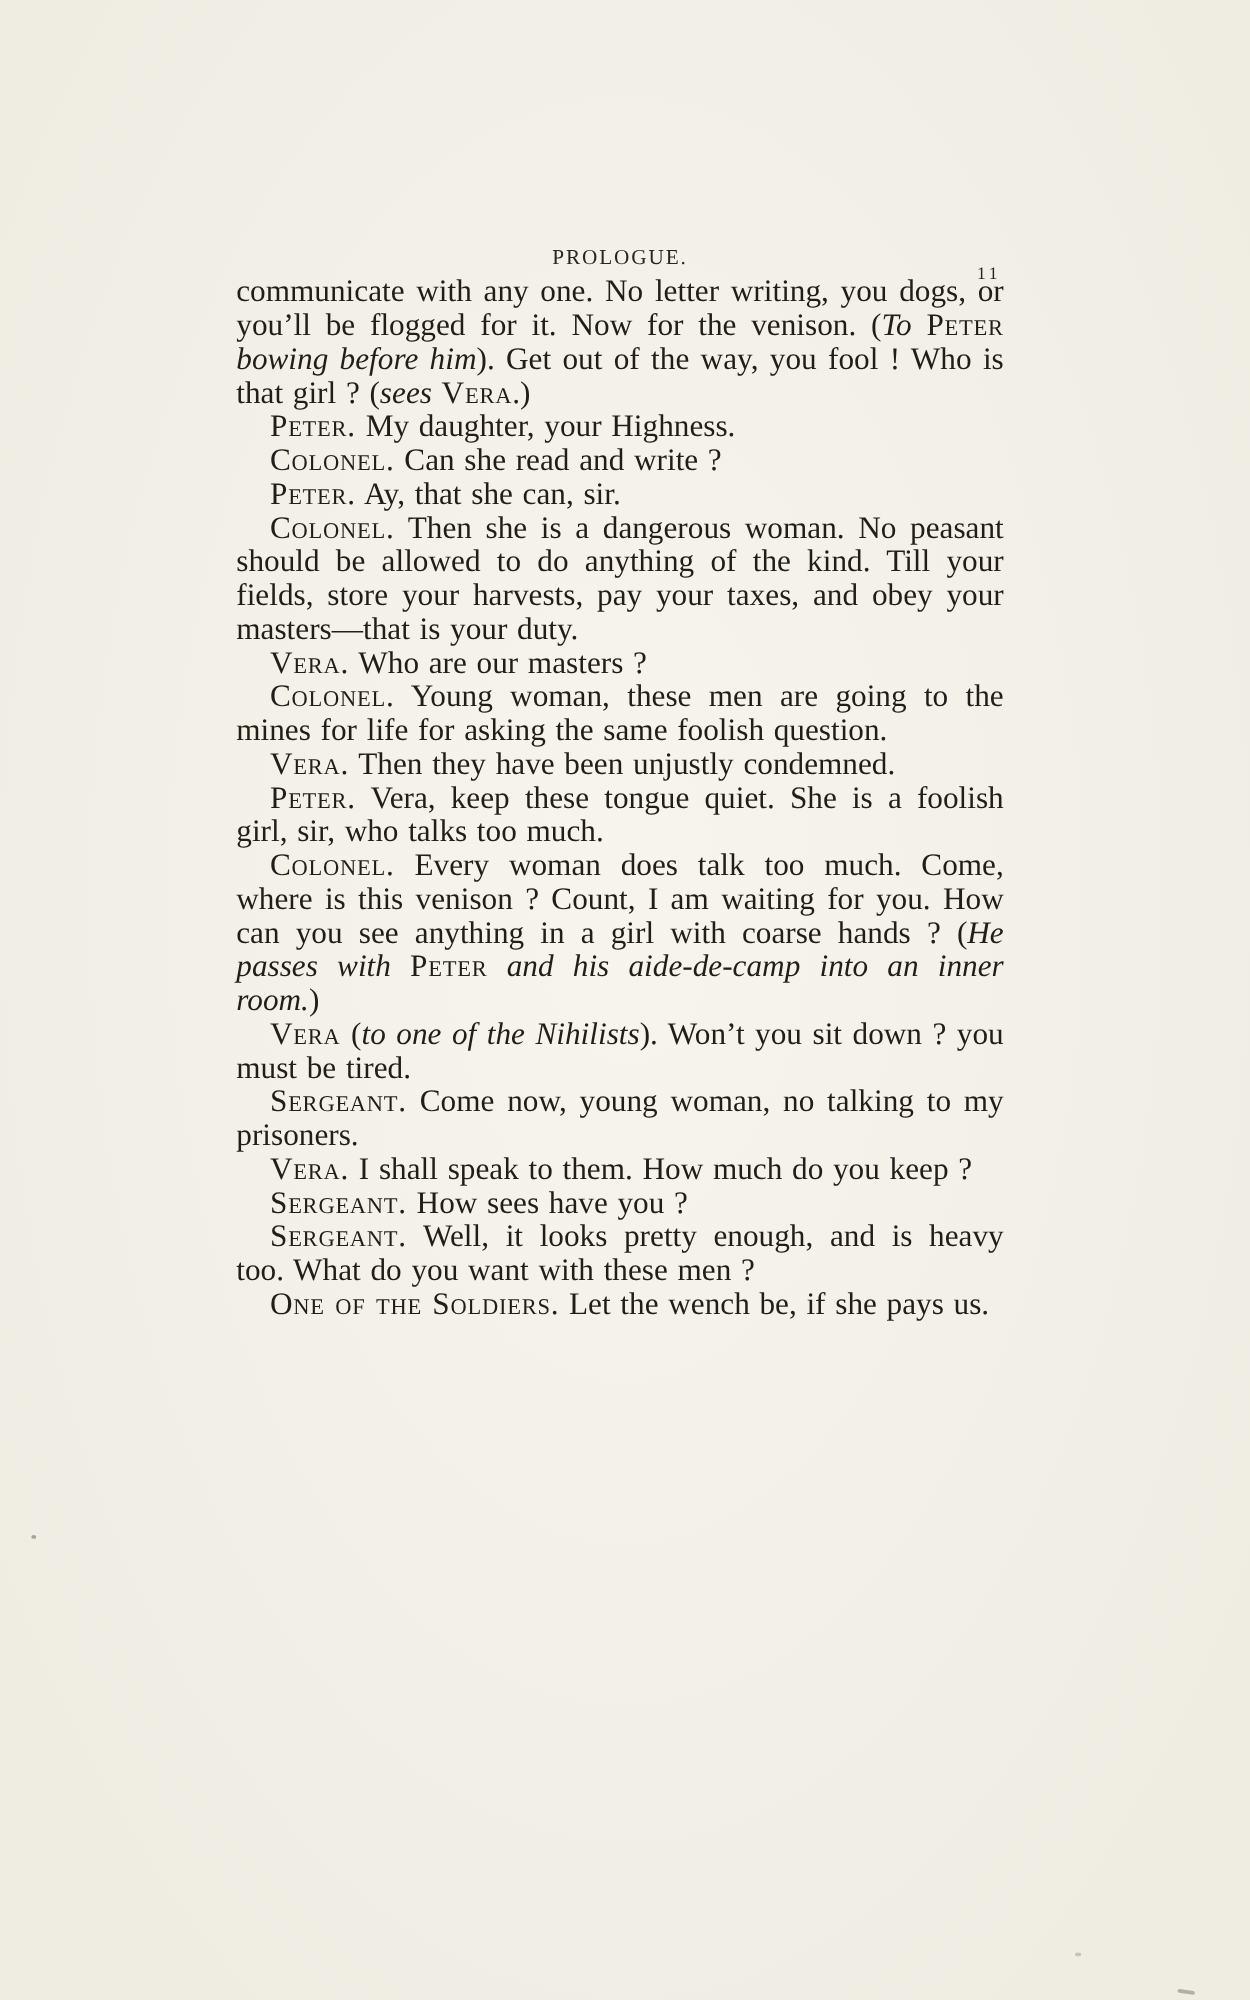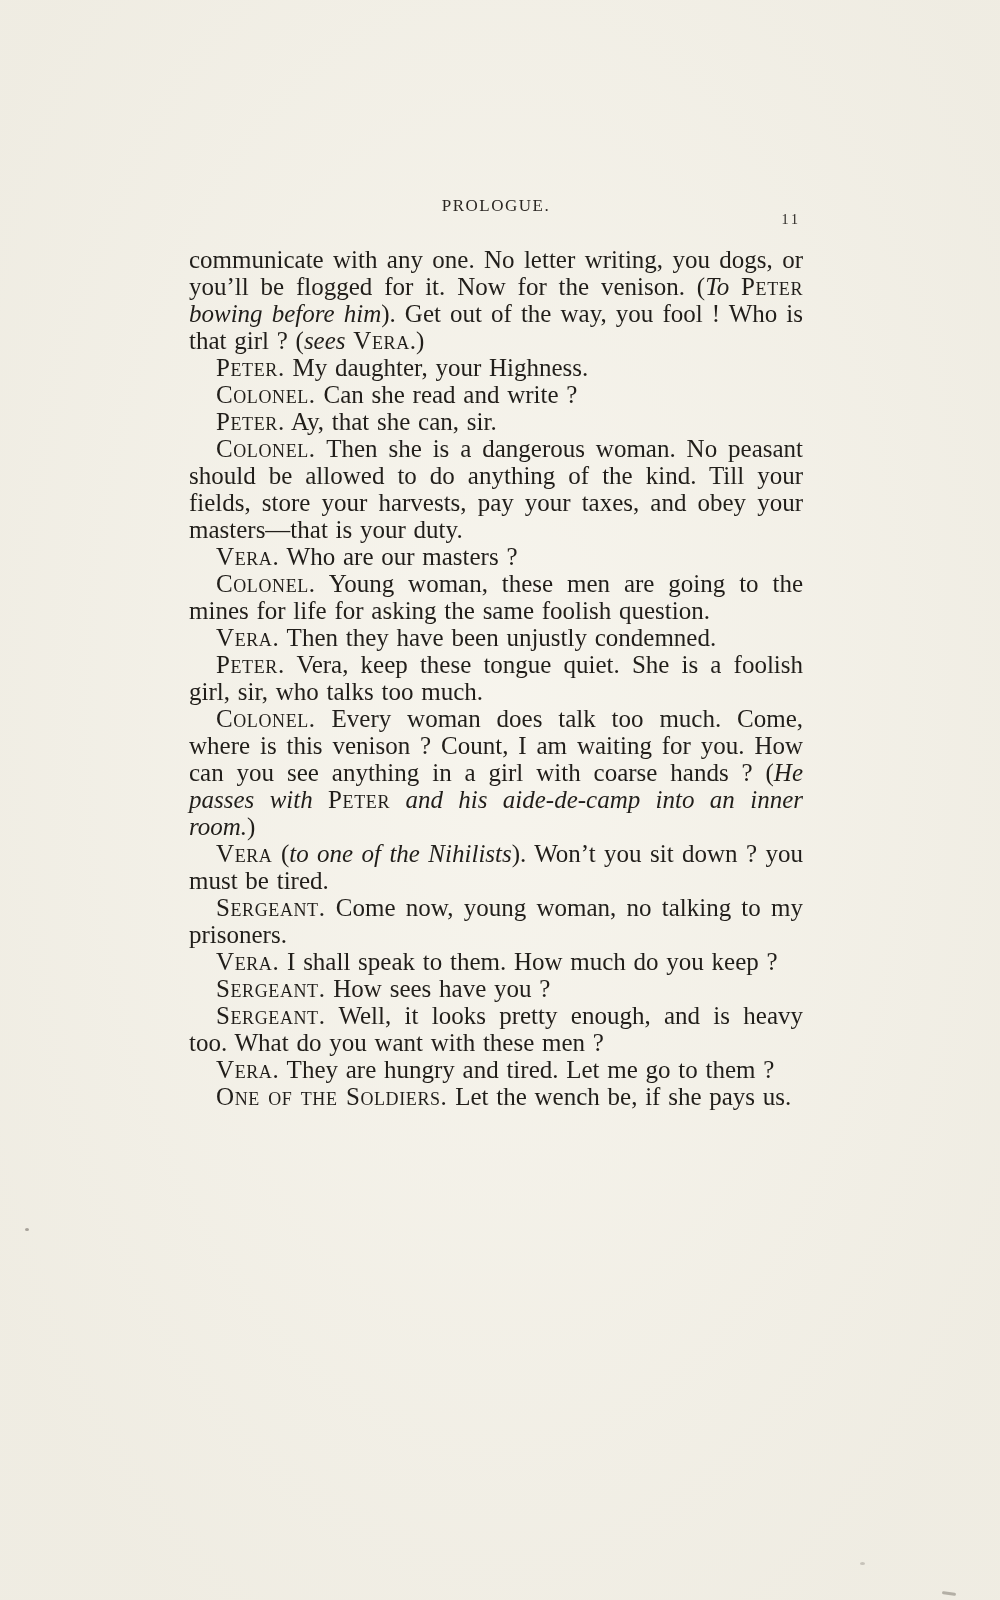--- a/index.html
+++ b/index.html
@@ -24,21 +24,20 @@
   }
   .page-inner {
     position: absolute;
     left: 189px;
     top: 196px;
     width: 614px;
   }
   .running-head-row {
     position: relative;
     height: 24px;
-    margin-bottom: 26px;
   }
   .running-head {
     position: absolute;
     left: 0;
     right: 0;
     text-align: center;
     font-size: 17px;
     letter-spacing: 1.5px;
     color: #2a2622;
   }
@@ -114,20 +113,19 @@
         <p class="para indent"><span class="sc">Vera.</span><span> Who are our masters ?</span></p>
         <p class="para indent"><span class="sc">Colonel.</span><span> Young woman, these men are going to the mines for life for asking the same foolish question.</span></p>
         <p class="para indent"><span class="sc">Vera.</span><span> Then they have been unjustly condemned.</span></p>
         <p class="para indent"><span class="sc">Peter.</span><span> Vera, keep these tongue quiet. She is a foolish girl, sir, who talks too much.</span></p>
         <p class="para indent"><span class="sc">Colonel.</span><span> Every woman does talk too much. Come, where is this venison ? Count, I am waiting for you. How can you see anything in a girl with coarse hands ? (</span><span class="it">He passes with</span><span> </span><span class="sc">Peter</span><span> </span><span class="it">and his aide-de-camp into an inner room.</span><span>)</span></p>
         <p class="para indent"><span class="sc">Vera</span><span> (</span><span class="it">to one of the Nihilists</span><span>). Won’t you sit down ? you must be tired.</span></p>
         <p class="para indent"><span class="sc">Sergeant.</span><span> Come now, young woman, no talking to my prisoners.</span></p>
         <p class="para indent"><span class="sc">Vera.</span><span> I shall speak to them. How much do you keep ?</span></p>
         <p class="para indent"><span class="sc">Sergeant.</span><span> How sees have you ?</span></p>
         <p class="para indent"><span class="sc">Sergeant.</span><span> Well, it looks pretty enough, and is heavy too. What do you want with these men ?</span></p>
-        <p class="para indent"><span class="sc">Vera.</span><span> They are hungry and tired. Let me go to them ?</span></p>
         <p class="para indent"><span class="sc">One of the Soldiers.</span><span> Let the wench be, if she pays us.</span></p>
       </div>
   </div>
   <div class="artifact artifact-left"></div>
   <div class="artifact artifact-br-1"></div>
   <div class="artifact artifact-br-2"></div>
 </div>
 
 </body></html>

